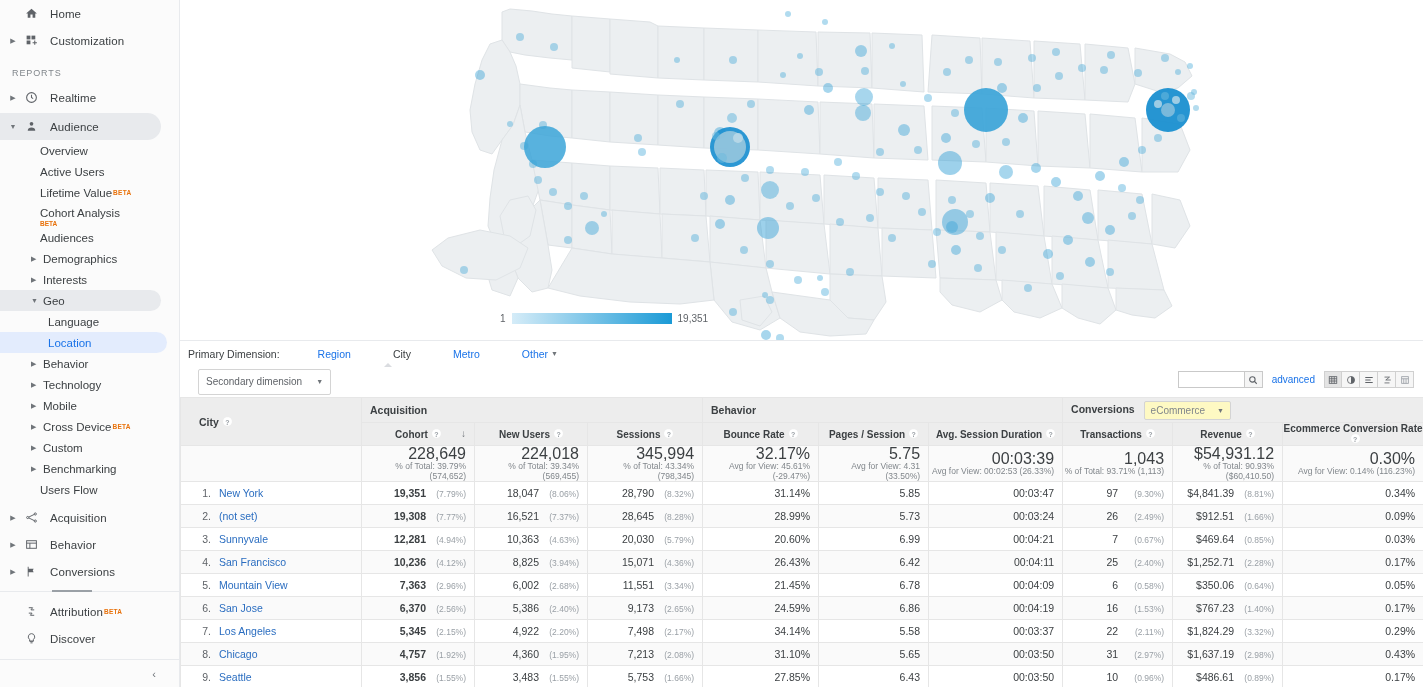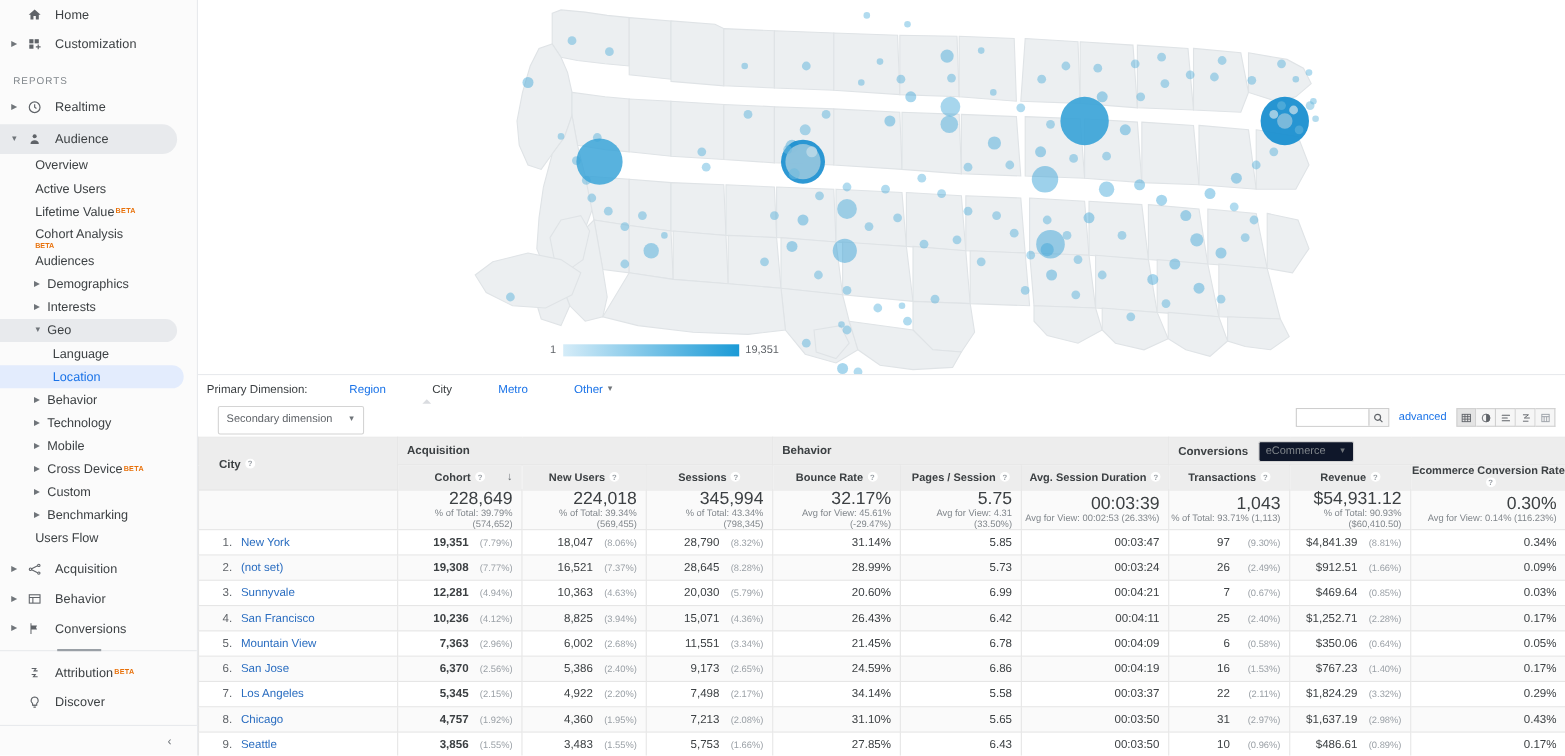--- a/index.html
+++ b/index.html
@@ -40,21 +40,21 @@
     padding: 14px 0 6px 12px; font-weight: normal;
   }
   .sub-row {
     display: flex; align-items: center; height: 21px;
     padding-left: 31px; cursor: pointer; position: relative;
   }
   .sub-row .sub-caret {
     width: 12px; flex: 0 0 12px; font-size: 7px; color: #70757a; line-height: 1;
   }
   .sub-row .sub-label { font-size: 11.5px; color: #3c4043; white-space: nowrap; }
-  .sub-row.no-caret { padding-left: 32px; }
+  .sub-row.no-caret { padding-left: 40px; }
   .sub-row.geo-sel { background: #e8eaed; border-radius: 0 14px 14px 0; margin-right: 18px; }
   .leaf-row {
     display: flex; align-items: center; height: 21px;
     padding-left: 48px; cursor: pointer;
   }
   .leaf-row .leaf-label { font-size: 11.5px; color: #3c4043; white-space: nowrap; }
   .leaf-row.active { background: #e3ecfd; border-radius: 0 14px 14px 0; margin-right: 12px; }
   .leaf-row.active .leaf-label { color: #1a73e8; }
   .beta {
     font-size: 6.5px; color: #e8710a; font-weight: bold;
@@ -165,21 +165,21 @@
     display: inline-block; width: 9px; height: 9px; border-radius: 50%;
     background: #fff; color: #9aa0a6; font-size: 7px; line-height: 9px;
     text-align: center; margin-left: 4px; vertical-align: 1px;
     border: 1px solid #fff;
   }
   .sortarrow {
     position: absolute; right: 8px; top: 5px; font-size: 10px; color: #70757a;
   }
   #ecom-select {
     display: inline-flex; align-items: center; height: 19px;
-    border: 1px solid #d4d4d4; background: #0f172a; border-radius: 2px;
+    border: 1px solid #d4d4d4; background: #fef9c3; border-radius: 2px;
     padding: 0 6px; margin-left: 6px; vertical-align: middle; cursor: pointer;
   }
   #ecom-select .es-label { font-size: 10px; color: #80868b; font-weight: normal; }
   #ecom-select .es-caret { font-size: 7px; color: #70757a; margin-left: 12px; }
 
   tr.totals td { background: #fafafa; height: 29px; padding: 0 8px 0 0; }
   tr.totals td.tot-blank { background: #fafafa; }
   .tot-big { font-size: 16px; color: #3c4043; text-align: right; line-height: 15px; }
   .tot-sub { font-size: 8.5px; color: #80868b; text-align: right; line-height: 10px; }
 

